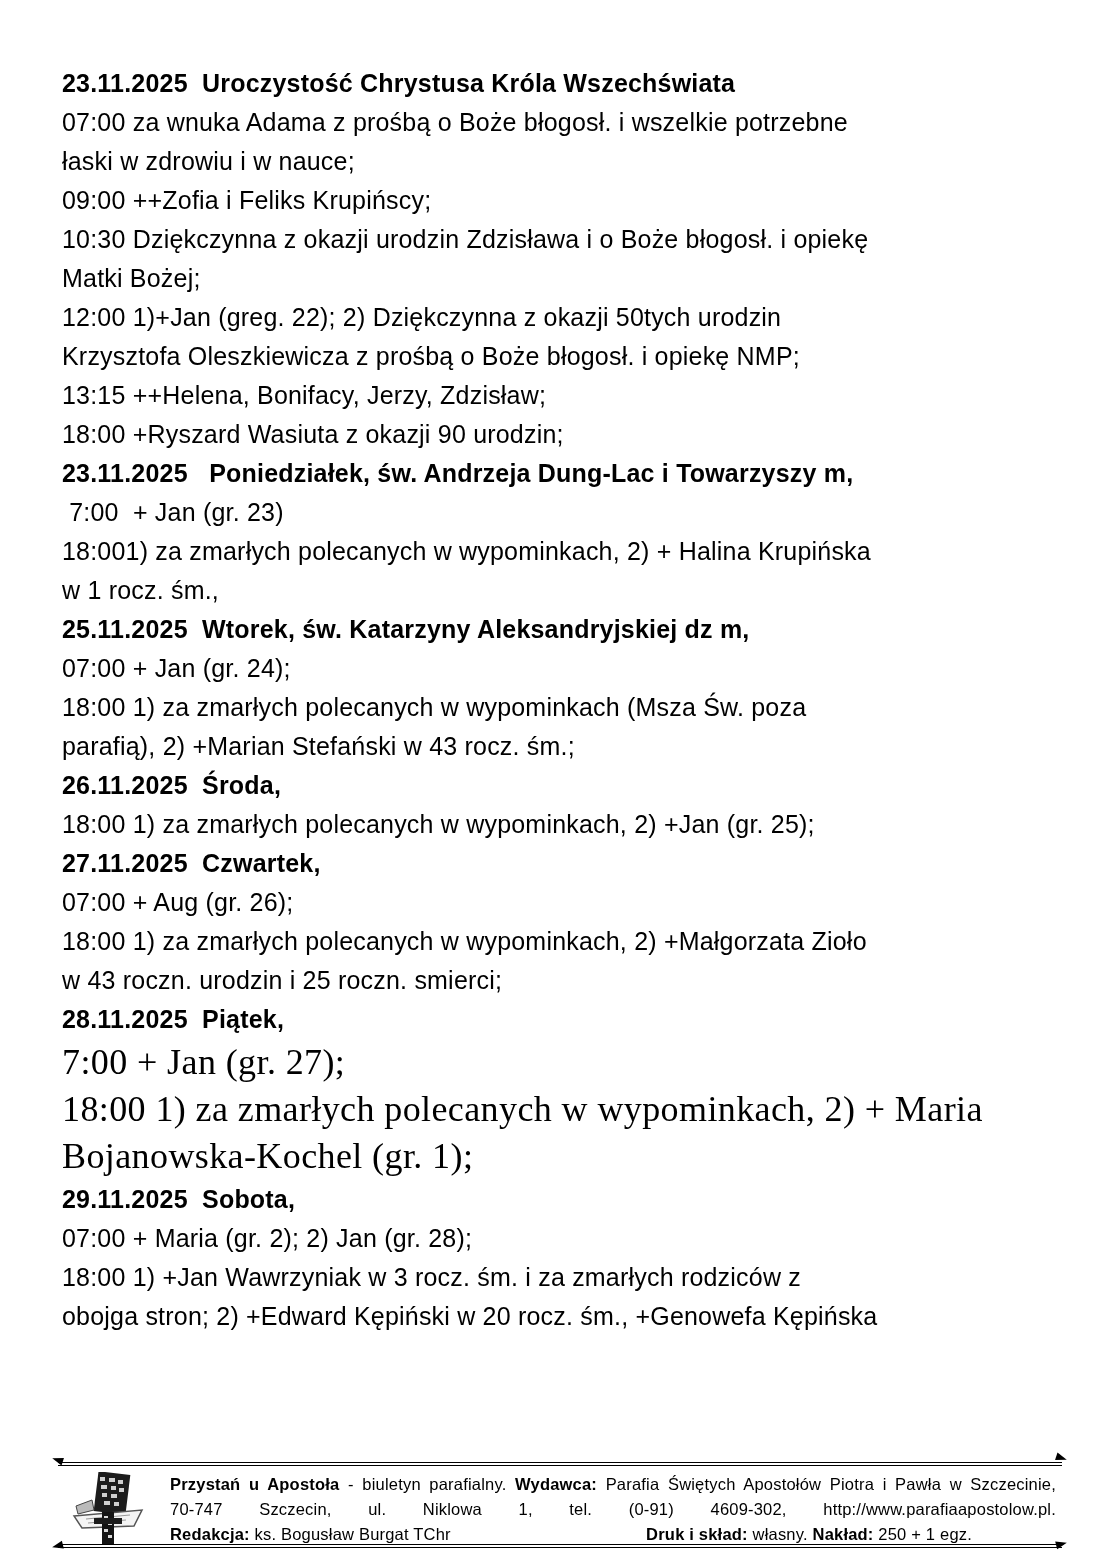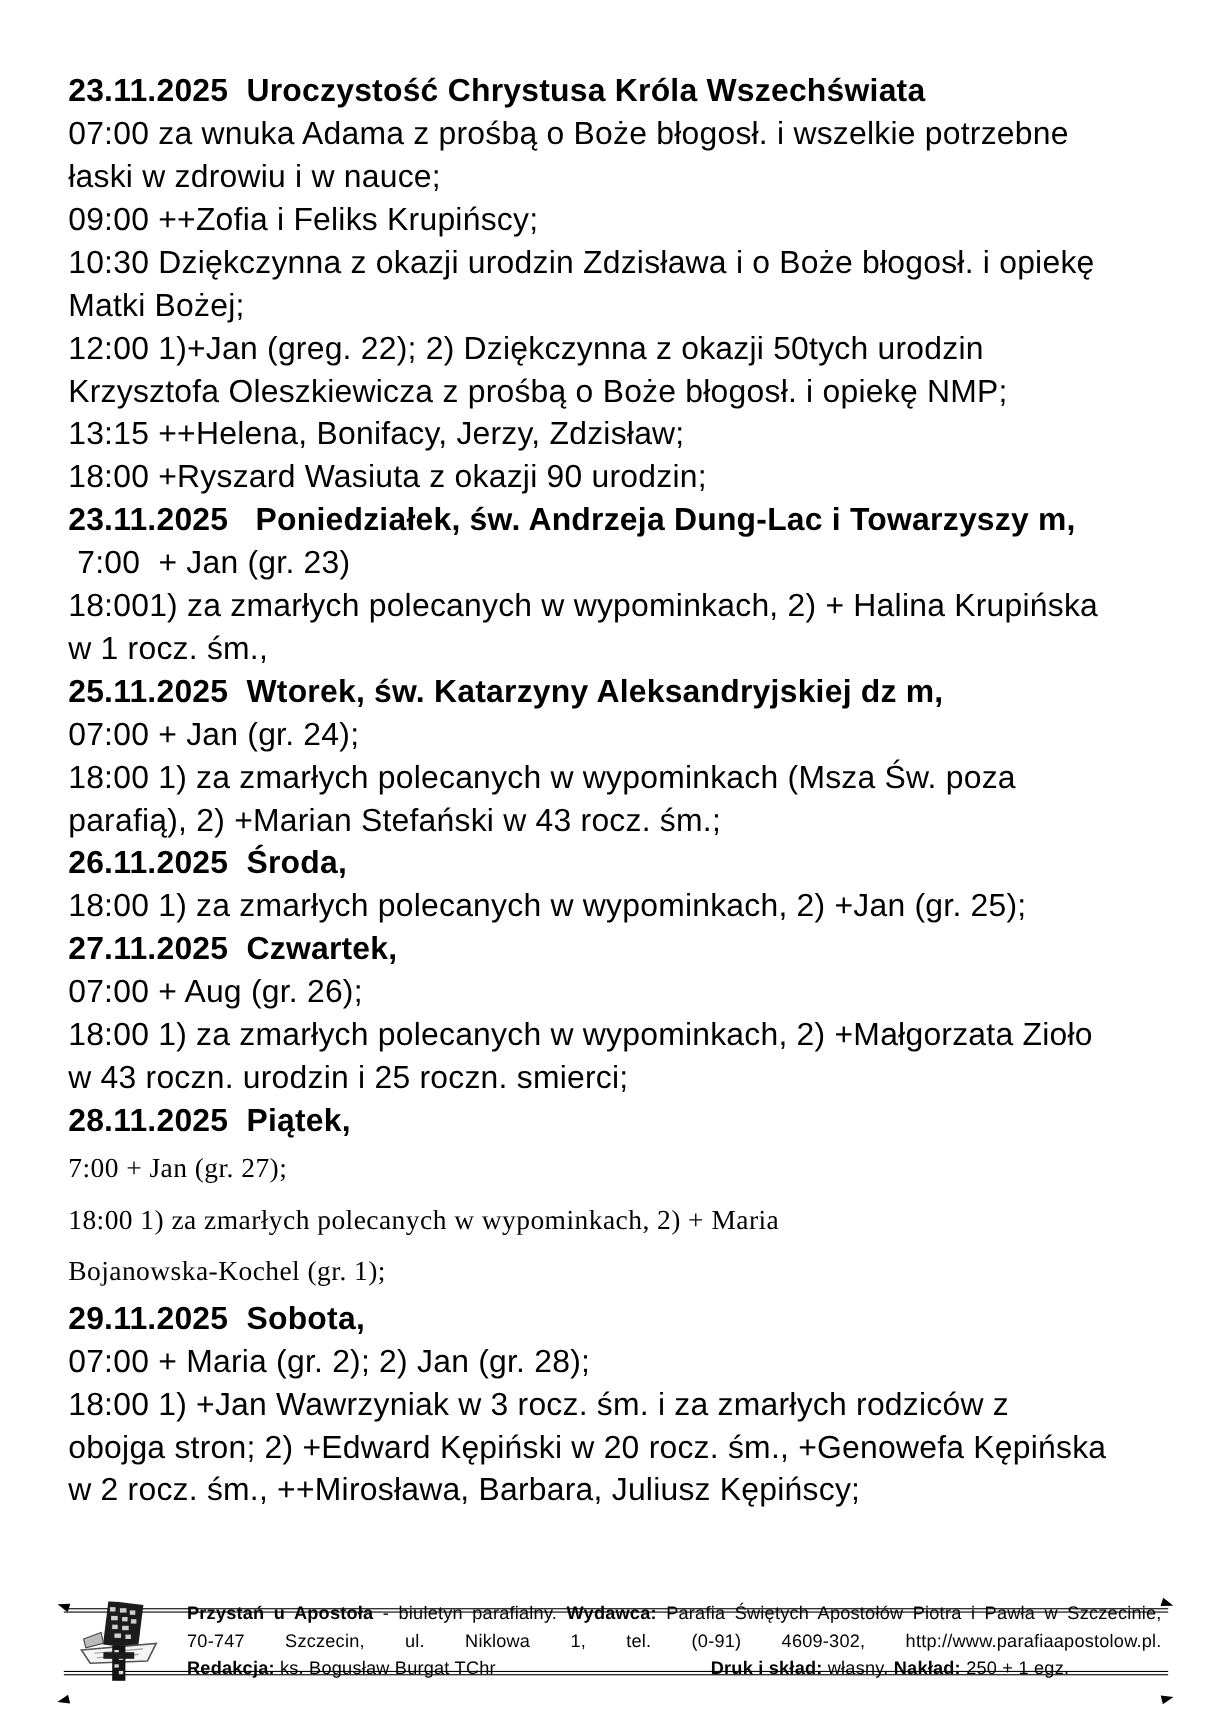--- a/index.html
+++ b/index.html
@@ -12,44 +12,43 @@
     font-family: "Liberation Sans", sans-serif;
     overflow: hidden;
   }
   .content {
     position: absolute;
     left: 62px;
     top: 64px;
     width: 1002px;
   }
   .line {
-    font-size: 29px;
+    font-size: 25px;
     line-height: 39px;
     white-space: pre-wrap;
     letter-spacing: 0.2px;
   }
   .line.bold { font-weight: bold; }
   .line.serif {
     font-family: "Liberation Serif", serif;
-    font-size: 25px;
+    font-size: 36px;
     line-height: 47px;
     letter-spacing: 0.4px;
   }
   
   .footer {
     position: absolute;
     left: 58px;
     top: 1462px;
     width: 1004px;
-    height: 61px;
+    height: 86px;
     box-sizing: border-box;
     border-top: 4px double #000;
     border-bottom: 4px double #000;
     display: flex;
-    align-items: center;
     gap: 20px;
     padding: 6px 6px 6px 8px;
   }
   .logo-wrap { flex: 0 0 84px; height: 74px; }
   .footer-text {
     flex: 1;
     font-size: 16.5px;
     line-height: 25px;
     letter-spacing: 0.2px;
   }
@@ -106,21 +105,20 @@
       <div class="line normal">18:00 1) za zmarłych polecanych w wypominkach, 2) +Małgorzata Zioło</div>
       <div class="line normal">w 43 roczn. urodzin i 25 roczn. smierci;</div>
       <div class="line bold">28.11.2025  Piątek,</div>
       <div class="line serif">7:00 + Jan (gr. 27);</div>
       <div class="line serif">18:00 1) za zmarłych polecanych w wypominkach, 2) + Maria</div>
       <div class="line serif">Bojanowska-Kochel (gr. 1);</div>
       <div class="line bold">29.11.2025  Sobota,</div>
       <div class="line normal">07:00 + Maria (gr. 2); 2) Jan (gr. 28);</div>
       <div class="line normal">18:00 1) +Jan Wawrzyniak w 3 rocz. śm. i za zmarłych rodziców z</div>
       <div class="line normal">obojga stron; 2) +Edward Kępiński w 20 rocz. śm., +Genowefa Kępińska</div>
-      <div class="line normal">w 2 rocz. śm., ++Mirosława, Barbara, Juliusz Kępińscy;</div>
     </div>
 
   <span class="tip left tl"></span>
   <span class="tip right tr"></span>
   <span class="tip left bl"></span>
   <span class="tip right br"></span>
 
   <div class="footer">
     <div class="logo-wrap">
       <svg width="84" height="74" viewBox="0 0 84 74" xmlns="http://www.w3.org/2000/svg">

